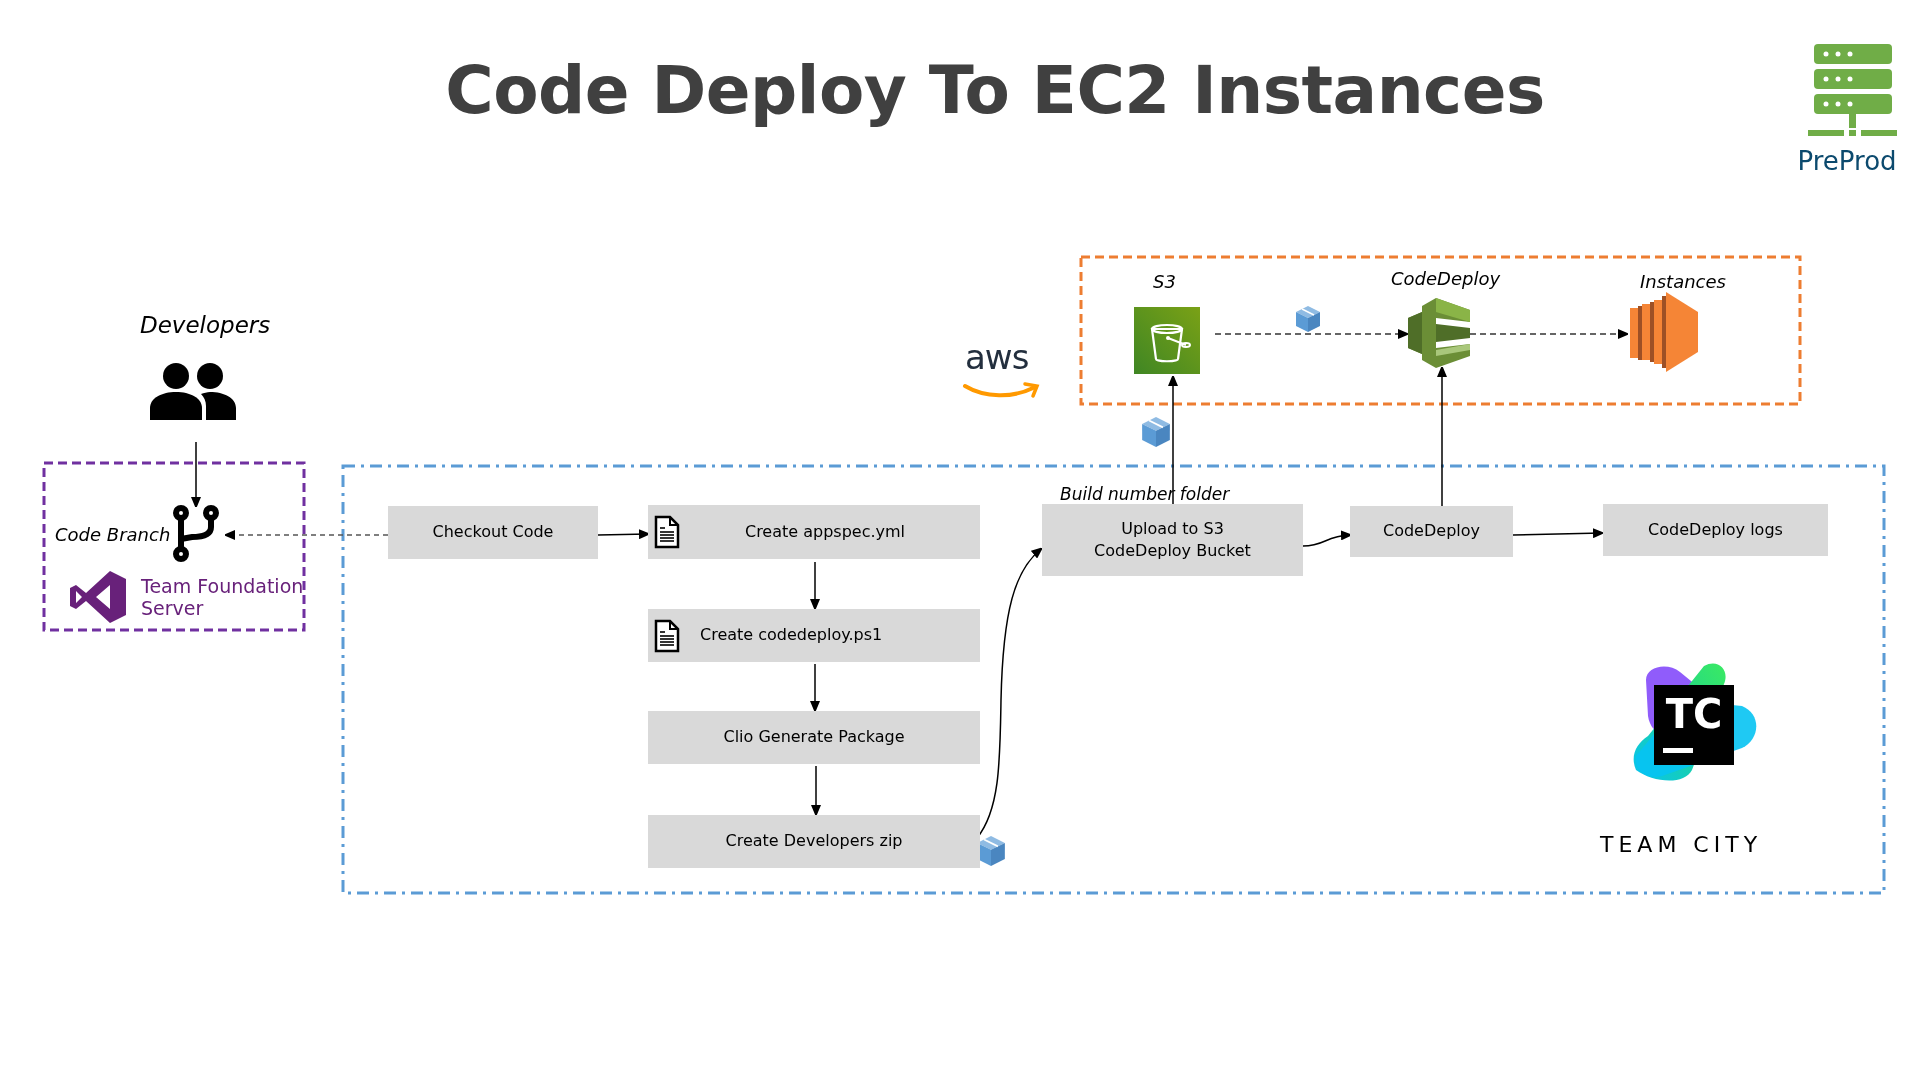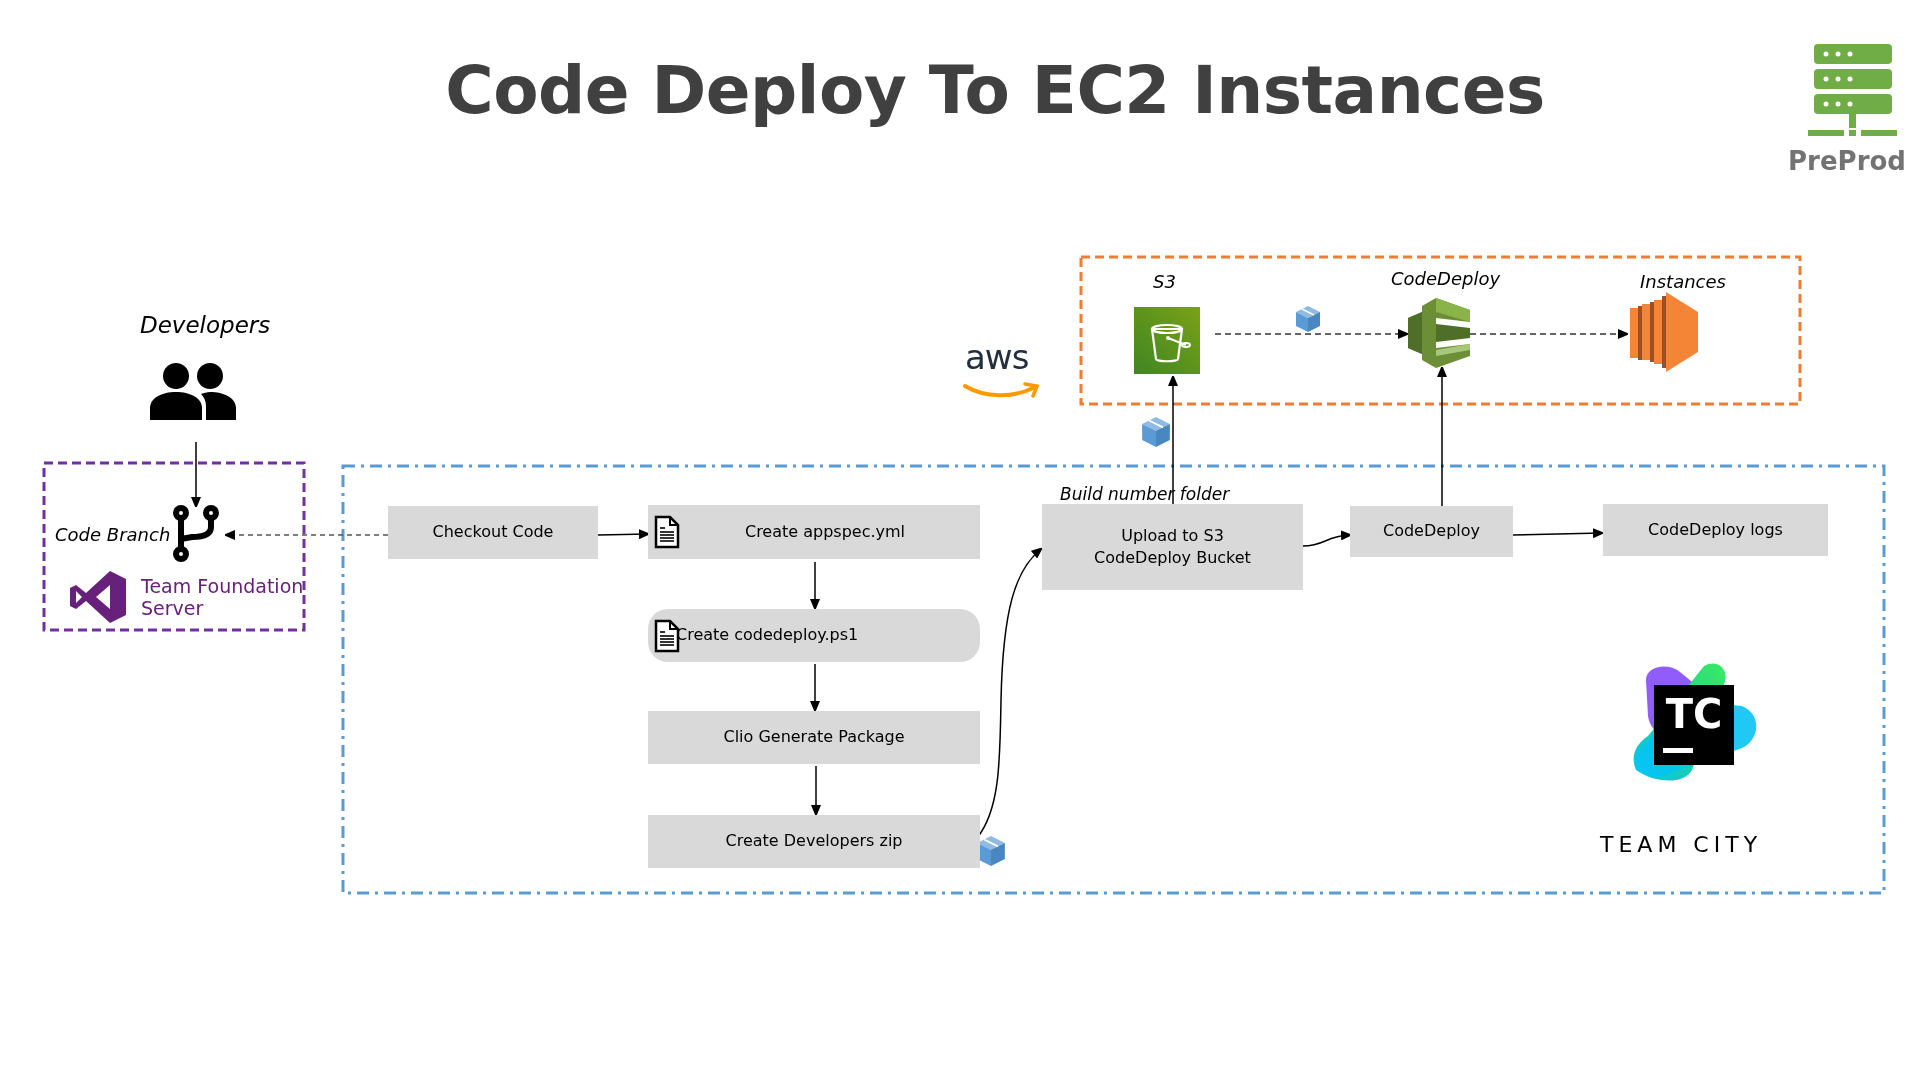--- a/index.html
+++ b/index.html
@@ -8,21 +8,21 @@
     background: #ffffff; font-family: "Liberation Sans", sans-serif; color: #000;
   }
   .abs { position: absolute; }
   #title {
     left: 0; width: 1990px; top: 52px; text-align: center;
     font-family: "DejaVu Sans", sans-serif; font-weight: bold; font-size: 66px;
     color: #404040; letter-spacing: -0.5px;
   }
   #preprod-label {
     left: 1782px; top: 146px; width: 130px; text-align: center;
-    font-family: "DejaVu Sans", sans-serif; font-weight: bold; font-size: 26px; color: #737373;
+    font-family: "DejaVu Sans", sans-serif; font-weight: normal; font-size: 26px; color: #0c4a6e;
   }
   .step {
     position: absolute; background: #d9d9d9; color: #000;
     font-family: "DejaVu Sans", sans-serif; font-size: 16px;
     display: flex; align-items: center; justify-content: center; text-align: center;
     line-height: 1.4; box-sizing: border-box;
   }
   .step .doc { position: absolute; left: 6px; top: 50%; transform: translateY(-50%); }
   .italic-label {
     position: absolute; font-family: "DejaVu Sans", sans-serif; font-style: italic;
@@ -208,21 +208,21 @@
         <line x1="6" y1="13" x2="11" y2="13"></line>
         <line x1="6" y1="17" x2="20" y2="17"></line>
         <line x1="6" y1="20" x2="20" y2="20"></line>
         <line x1="6" y1="23" x2="20" y2="23"></line>
         <line x1="6" y1="26" x2="20" y2="26"></line>
       </g>
   </svg>
   <span>Create appspec.yml</span>
 </div>
 
-<div class="step" style="left:648px;top:609px;width:332px;height:53px;padding-left:28px;justify-content:flex-start;border-radius:20px;">
+<div class="step" style="left:648px;top:609px;width:332px;height:53px;padding-left:52px;justify-content:flex-start;">
   <svg class="doc" width="26" height="34" viewBox="0 0 26 34">
     <path d="M2,2 L16,2 L24,10 L24,32 L2,32 Z" fill="#fff" stroke="#000" stroke-width="2.5"></path>
     <path d="M16,2 L16,10 L24,10" fill="none" stroke="#000" stroke-width="2"></path>
     <g stroke="#000" stroke-width="1.6">
         <line x1="6" y1="13" x2="11" y2="13"></line>
         <line x1="6" y1="17" x2="20" y2="17"></line>
         <line x1="6" y1="20" x2="20" y2="20"></line>
         <line x1="6" y1="23" x2="20" y2="23"></line>
         <line x1="6" y1="26" x2="20" y2="26"></line>
       </g>
@@ -232,21 +232,21 @@
 
 <div class="step" style="left:648px;top:711px;width:332px;height:53px;">
   <span>Clio Generate Package</span>
 </div>
 
 <div class="step" style="left:648px;top:815px;width:332px;height:53px;">
   <span>Create Developers zip</span>
 </div>
 
 <div class="italic-label" style="left:1060px;top:484px;font-size:17px;">Build number folder</div>
-<div class="step" style="left:1042px;top:504px;width:261px;height:86px;flex-direction:column;">
+<div class="step" style="left:1042px;top:504px;width:261px;height:72px;flex-direction:column;">
   <span>Upload to S3</span>
   <span>CodeDeploy Bucket</span>
 </div>
 
 <div class="step" style="left:1350px;top:506px;width:163px;height:51px;">
   <span>CodeDeploy</span>
 </div>
 
 <div class="step" style="left:1603px;top:504px;width:225px;height:52px;align-items:center;">
   <span>CodeDeploy logs</span>

